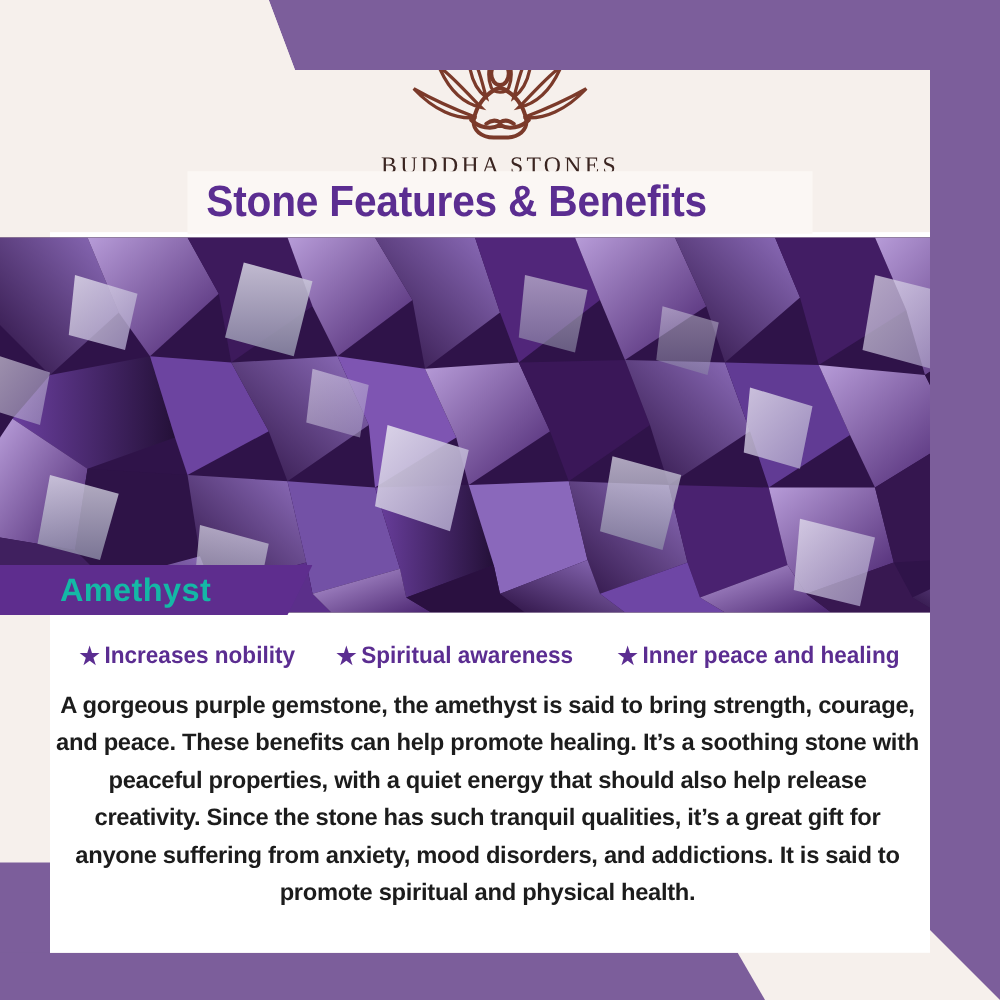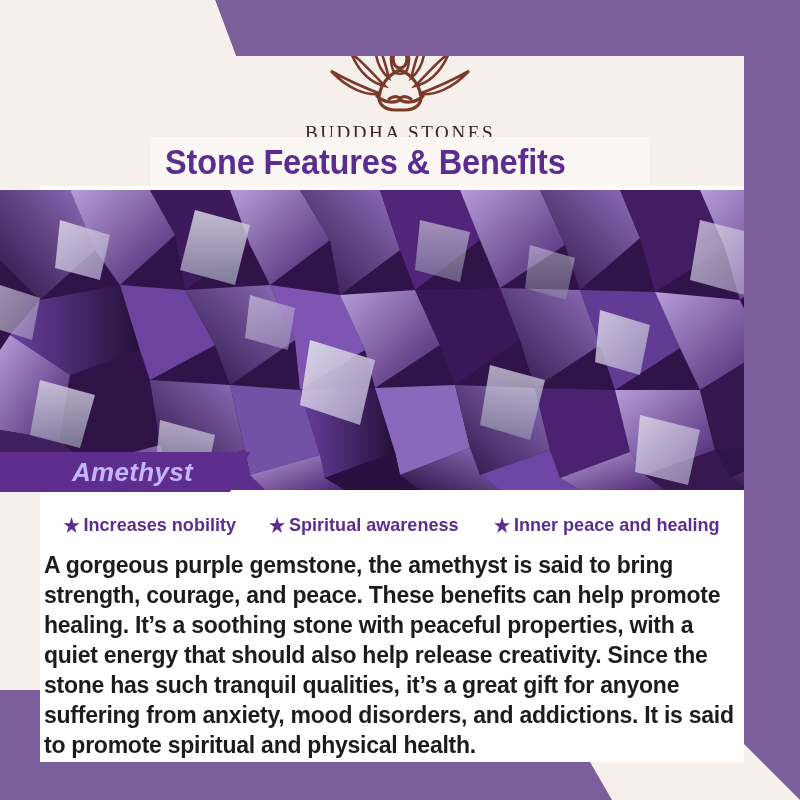--- a/index.html
+++ b/index.html
@@ -131,27 +131,26 @@
     left: 0; top: 452px;
     height: 40px;
     width: 250px;
     background: #5E2D8E;
     z-index: 6;
     clip-path: polygon(0 0, 250px 0, 230px 40px, 0 40px);
     display: flex;
     align-items: center;
   }
   .stone-label-text {
-    margin-left: 72px;
+    margin-left: 48px;
     font-family: "Liberation Sans Narrow", "Liberation Sans", sans-serif;
     font-size: 26px;
     font-weight: bold;
-    color: #c4b5fd;
+    color: #14b8a6;
     letter-spacing: 0.3px;
-    font-style: italic;
   }
 
   
   .content {
     position: absolute;
     left: 40px; top: 492px;
     width: 704px;
     height: 270px;
     background: #FFFFFF;
     z-index: 5;
@@ -179,26 +178,26 @@
     font-size: 19px;
     color: #5B2D91;
     margin-right: 4px;
     line-height: 1;
   }
 
   .body-text {
     margin: 14px 0 0 0;
     padding: 0 8px 0 4px;
     font-family: "Liberation Sans", sans-serif;
-    font-size: 23px;
+    font-size: 19px;
     font-weight: bold;
     line-height: 30px;
     color: #1C1C1C;
     letter-spacing: -0.25px;
-    text-align: left;
+    text-align: center;
   }
 </style>
 </head>
 <body>
 
 <div id="infographic">
 
   <div class="card"></div>
 
   <div class="photo">

